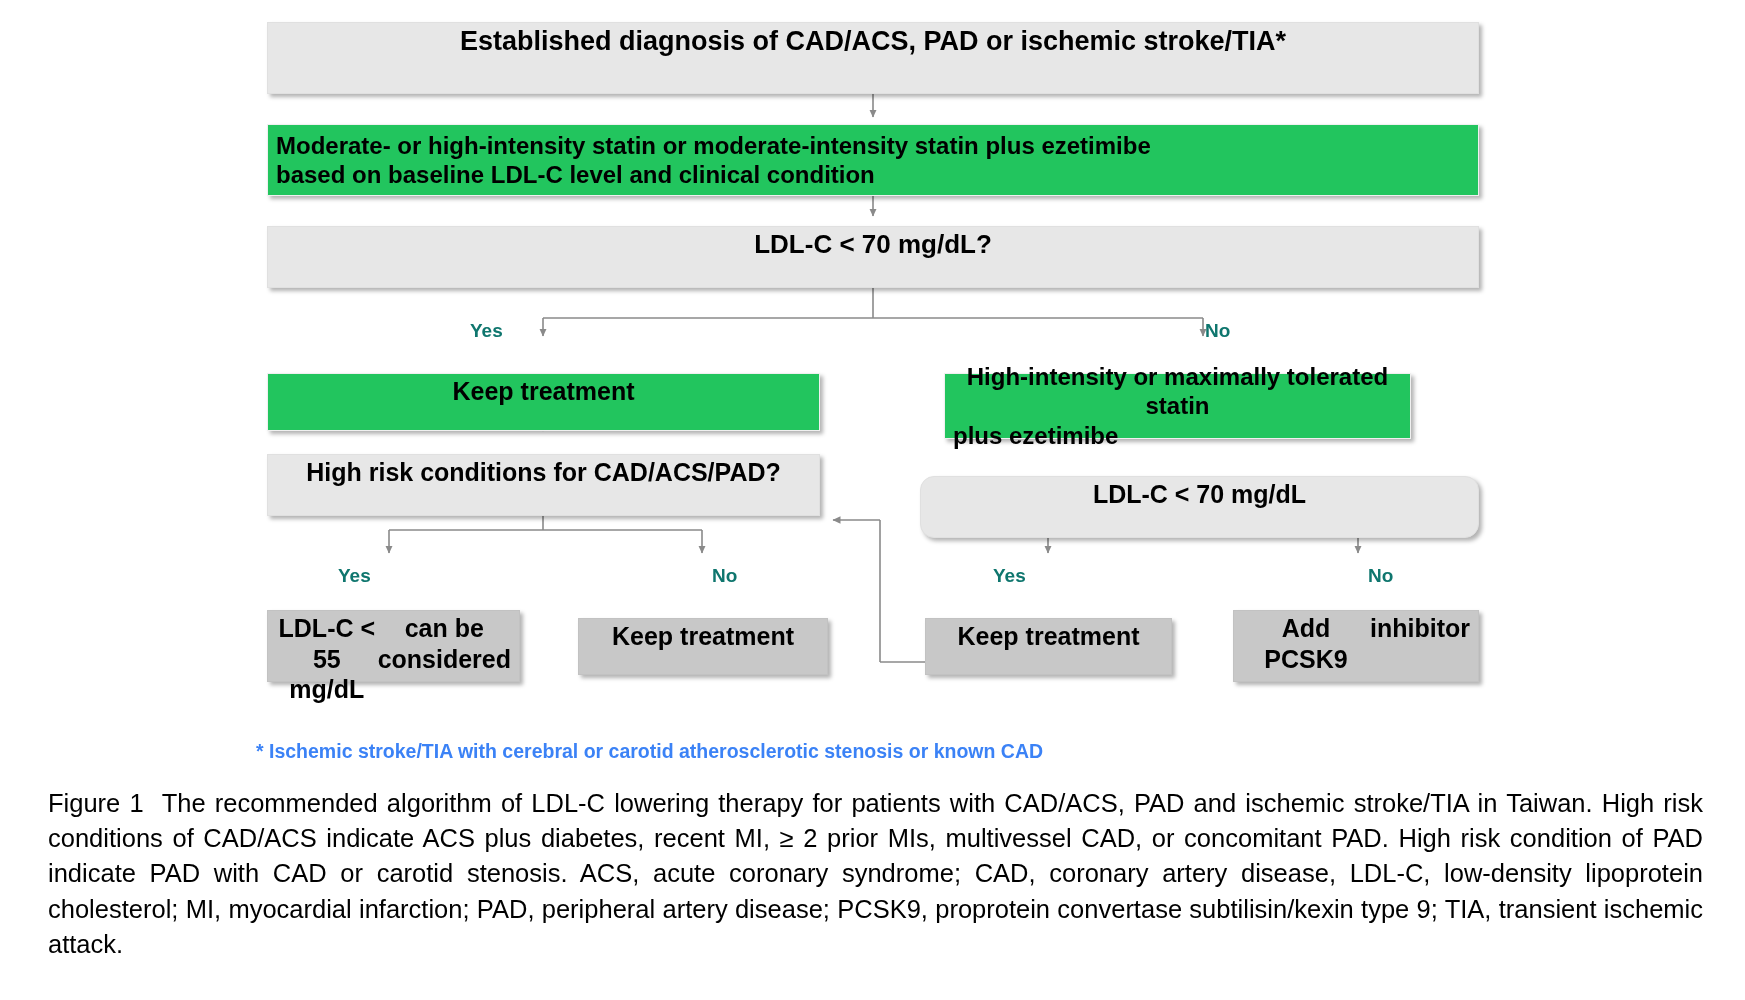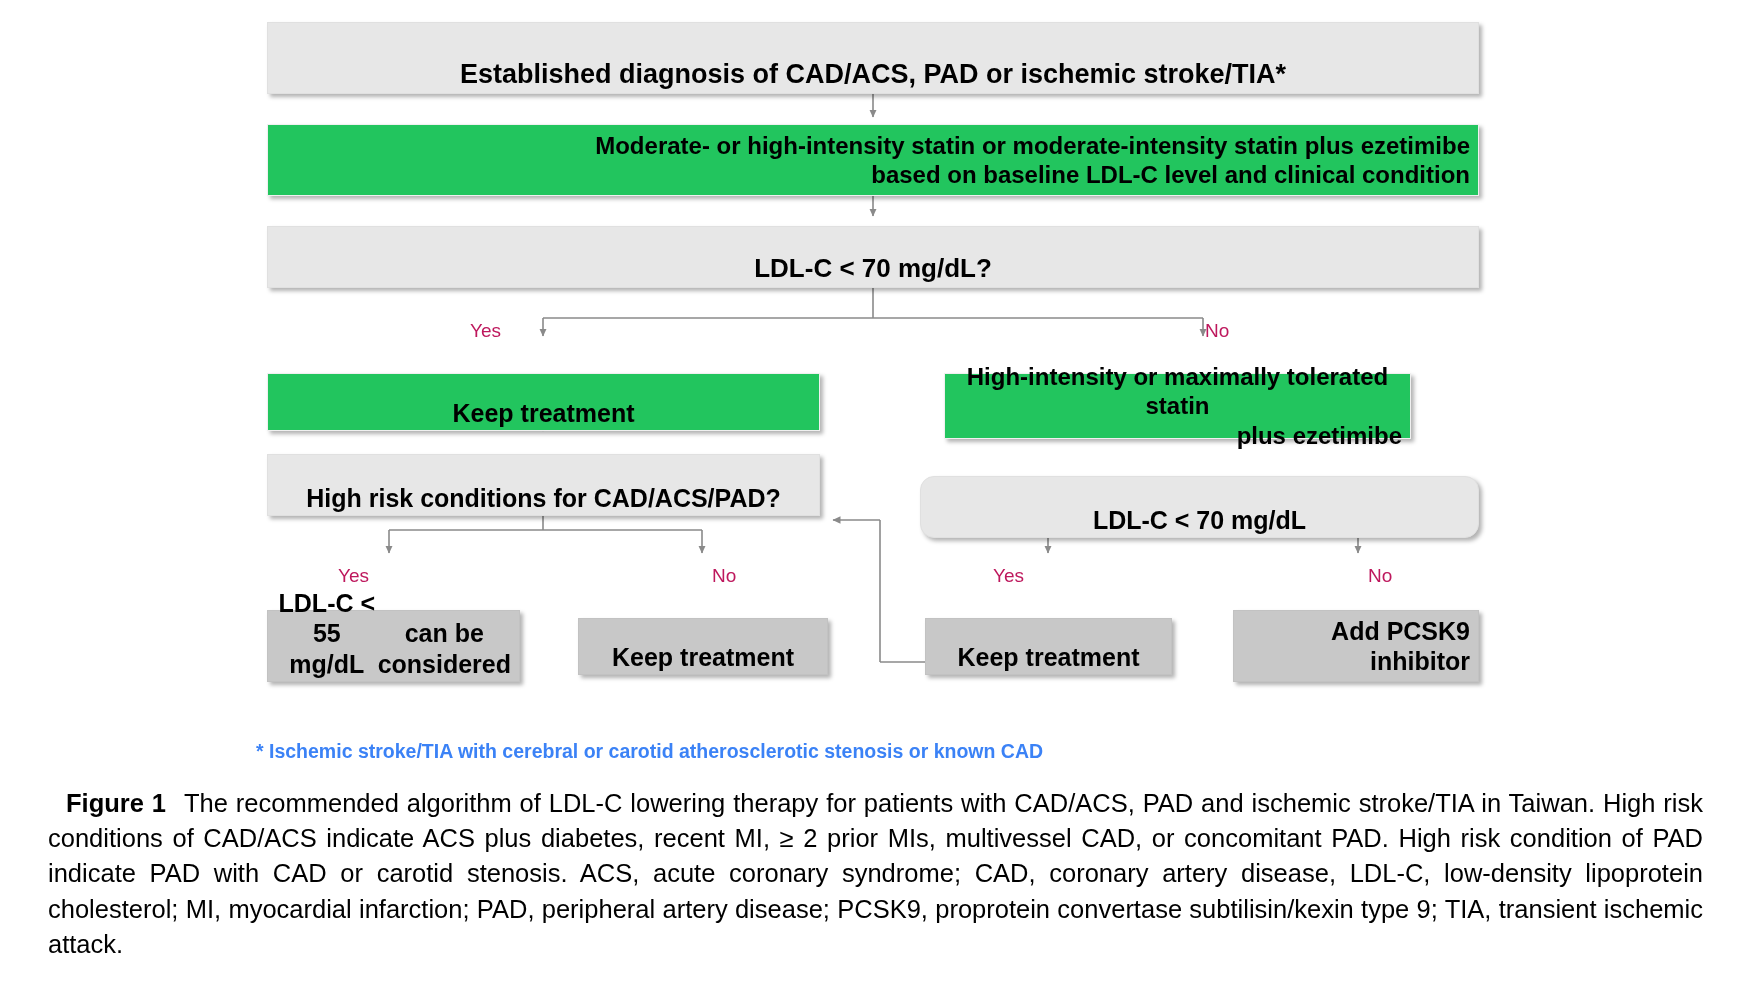--- a/index.html
+++ b/index.html
@@ -34,21 +34,21 @@
     top: 0;
     width: 1745px;
     height: 700px;
     pointer-events: none;
   }
 
   .node {
     position: absolute;
     box-sizing: border-box;
     display: flex;
-    align-items: flex-end;
+    align-items: flex-start;
     justify-content: center;
     text-align: center;
     font-weight: bold;
     line-height: 1.22;
     box-shadow: 3px 3px 4px rgba(0,0,0,0.30);
     padding: 2px 8px;
   }
   .node.light {
     background: #e7e7e7;
     border: 1px solid #e0e0e0;
@@ -58,22 +58,22 @@
     border: 1px solid #f0f0f0;
   }
   .node.mid {
     background: #c8c8c8;
     border: 1px solid #c2c2c2;
   }
 
   .edge-label {
     position: absolute;
     font-size: 19px;
-    font-weight: normal;
-    color: #be185d;
+    font-weight: bold;
+    color: #0f766e;
     white-space: nowrap;
   }
 
   .footnote {
     position: absolute;
     font-size: 19.5px;
     font-weight: bold;
     color: #3b82f6;
     white-space: nowrap;
   }
@@ -83,22 +83,21 @@
     position: absolute;
     left: 48px;
     top: 786px;
     width: 1655px;
     font-size: 25.5px;
     line-height: 1.38;
     text-align: justify;
     color: #000;
   }
   #caption .figlabel {
-    font-weight: bold;
-    margin-left: 18px;
+    font-weight: normal;
   }
   #caption .gap {
     display: inline-block;
     width: 18px;
   }
 </style>
 </head>
 <body>
 
 <div id="page">
@@ -186,21 +185,21 @@
     </div>
 
     <div class="node mid" style="left:578px; top:618px; width:250px; height:57px; font-size:25px;">
       <span>Keep treatment</span>
     </div>
 
     <div class="node mid" style="left:925px; top:618px; width:247px; height:57px; font-size:25px;">
       <span>Keep treatment</span>
     </div>
 
-    <div class="node mid" style="left:1233px; top:610px; width:246px; height:72px; font-size:25px; flex-direction:column;">
+    <div class="node mid" style="left:1233px; top:610px; width:246px; height:72px; font-size:25px; flex-direction:row;">
       <span>Add PCSK9</span>
       <span>inhibitor</span>
     </div>
 
   </div>
 
   <div class="footnote" style="left:256px; top:740px;">* Ischemic stroke/TIA with cerebral or carotid atherosclerotic stenosis or known CAD</div>
 
   <div id="caption">
     <span class="figlabel">Figure 1</span><span class="gap"></span><span>The recommended algorithm of LDL-C lowering therapy for patients with CAD/ACS, PAD and ischemic stroke/TIA in Taiwan. High risk conditions of CAD/ACS indicate ACS plus diabetes, recent MI, ≥ 2 prior MIs, multivessel CAD, or concomitant PAD. High risk condition of PAD indicate PAD with CAD or carotid stenosis. ACS, acute coronary syndrome; CAD, coronary artery disease, LDL-C, low-density lipoprotein cholesterol; MI, myocardial infarction; PAD, peripheral artery disease; PCSK9, proprotein convertase subtilisin/kexin type 9; TIA, transient ischemic attack.</span>

